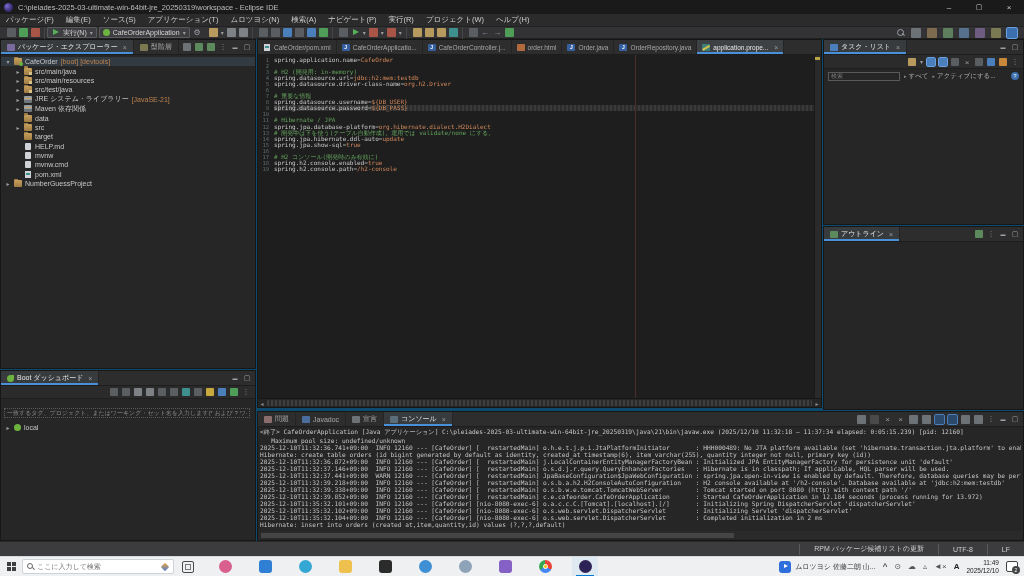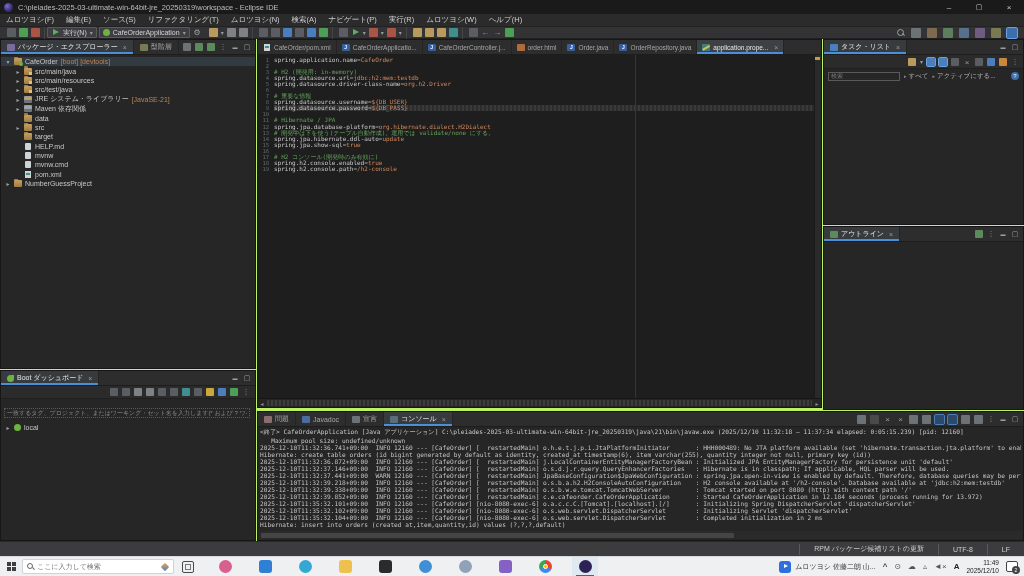--- a/index.html
+++ b/index.html
@@ -1,18 +1,18 @@
 <!DOCTYPE html>
 <html><head>
 <meta charset="utf-8">
 <style>
   * { margin:0; padding:0; box-sizing:border-box; }
   html,body { width:1024px; height:576px; overflow:hidden; background:#000; }
   body { font-family:"Liberation Sans","DejaVu Sans",sans-serif; }
-  .screen { position:relative; width:1024px; height:576px; background:#bef264; overflow:hidden; }
+  .screen { position:relative; width:1024px; height:576px; background:#0c4a6e; overflow:hidden; }
 
   
   .titlebar { position:absolute; left:0; top:0; width:1024px; height:14px; background:#1a1a1a; display:flex; align-items:center; color:#bdbdbd; font-size:7.5px; }
   .ecl-logo { width:9px; height:9px; border-radius:50%; margin:0 5px 0 4px; background:radial-gradient(circle at 35% 35%, #7a6fd0 0%, #3b3178 55%, #201b4a 100%); }
   .win-controls { position:absolute; right:0; top:0; height:14px; display:flex; }
   .wbtn { width:30px; height:14px; display:flex; align-items:center; justify-content:center; color:#cccccc; font-size:8px; }
   .wbtn-min::before { content:"–"; }
   .wbtn-max::before { content:"▢"; font-size:7px; }
   .wbtn-close::before { content:"×"; }
 
@@ -180,29 +180,29 @@
     <span class="ecl-logo"></span>
     <span>C:\pleiades-2025-03-ultimate-win-64bit-jre_20250319\workspace - Eclipse IDE</span>
     <div class="win-controls">
       <span class="wbtn wbtn-min"></span>
       <span class="wbtn wbtn-max"></span>
       <span class="wbtn wbtn-close"></span>
     </div>
   </div>
 
   <div class="menubar" id="menu-items">
-      <div class="menu-item">ムロツヨシ(F)</div>
+      <div class="menu-item">パッケージ(F)</div>
       <div class="menu-item">編集(E)</div>
       <div class="menu-item">ソース(S)</div>
-      <div class="menu-item">リファクタリング(T)</div>
+      <div class="menu-item">アプリケーション(T)</div>
       <div class="menu-item">ムロツヨシ(N)</div>
       <div class="menu-item">検索(A)</div>
       <div class="menu-item">ナビゲート(P)</div>
       <div class="menu-item">実行(R)</div>
-      <div class="menu-item">ムロツヨシ(W)</div>
+      <div class="menu-item">プロジェクト(W)</div>
       <div class="menu-item">ヘルプ(H)</div>
     </div>
 
   <div class="toolbar">
     <div class="tgroup">
       <span class="tico dark"></span>
       <span class="tico green"></span>
       <span class="tico red"></span>
     </div>
     <div class="combo">

